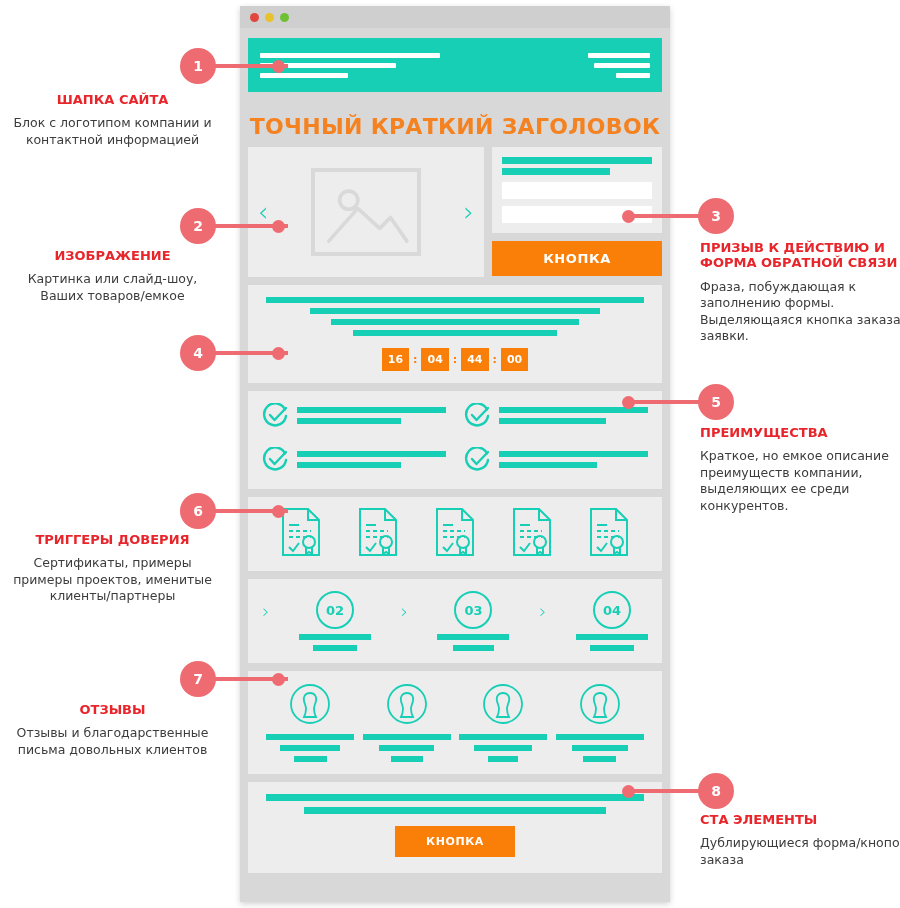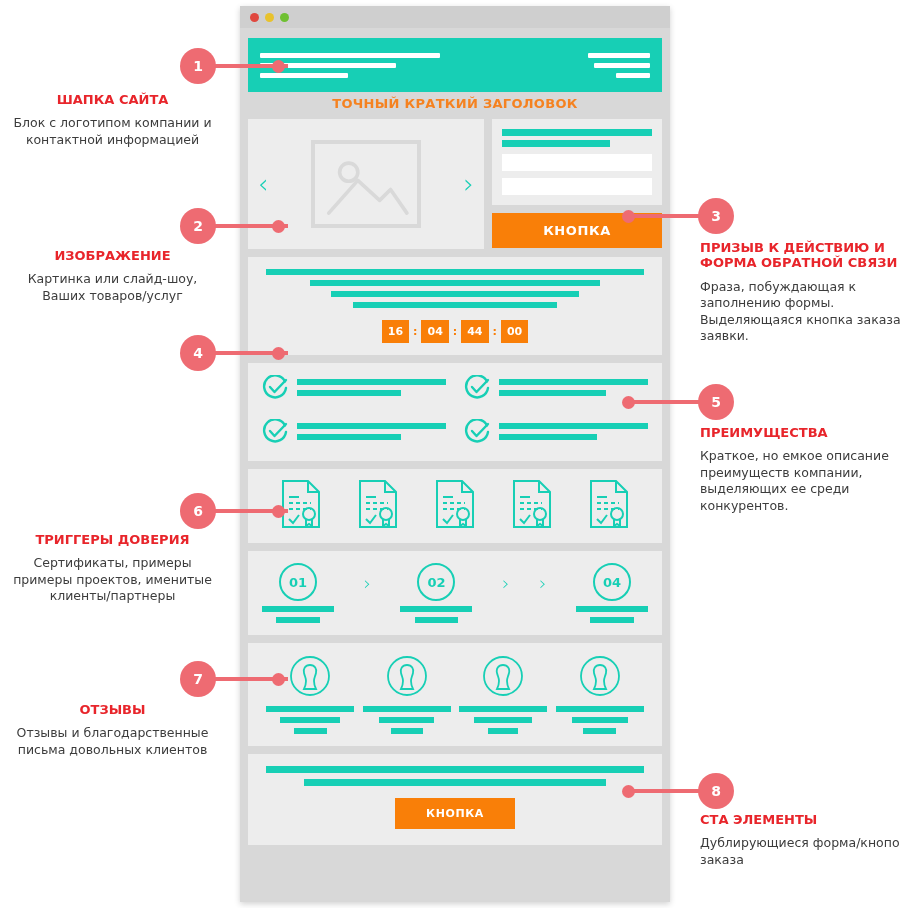--- a/index.html
+++ b/index.html
@@ -26,22 +26,22 @@
   .browser-body{padding:10px 8px 0 8px;}
 
   
   .site-header{background:#17cfb5;height:54px;display:flex;align-items:center;
     justify-content:space-between;padding:0 12px;}
   .hdr-left{display:flex;flex-direction:column;gap:5px;}
   .hdr-right{display:flex;flex-direction:column;gap:5px;align-items:flex-end;}
   .wbar{background:#ffffff;height:5px;border-radius:1px;}
 
   .site-title{
-    color:#f58220;font-weight:bold;font-size:13px;letter-spacing:.3px;
-    text-align:center;padding:4px 0 8px 0;
+    color:#f58220;font-weight:bold;font-size:22px;letter-spacing:.3px;
+    text-align:center;padding:22px 0 8px 0;
   }
 
   .row2{display:flex;gap:8px;}
   .slider{
     flex:1;background:#ededed;height:130px;display:flex;align-items:center;
     justify-content:space-between;padding:0 10px;box-sizing:border-box;
   }
   .arrow{color:#17cfb5;font-size:26px;line-height:1;font-weight:300;user-select:none;}
   .img-ph{width:110px;height:88px;border:4px solid #d9d9d9;position:relative;box-sizing:border-box;}
   .form-col{width:170px;display:flex;flex-direction:column;gap:8px;}
@@ -288,32 +288,32 @@
                 <polyline points="8,40 12,44 18,36" fill="none" stroke="#17cfb5" stroke-width="2"></polyline>
                 <circle cx="28" cy="35" r="6" fill="none" stroke="#17cfb5" stroke-width="2"></circle>
                 <path d="M25 40 L25 47 L28 45 L31 47 L31 40" fill="none" stroke="#17cfb5" stroke-width="2"></path>
               </svg>
           </span>
         </div>
       </div>
 
       <div class="panel">
         <div class="steps">
-          <div class="step-col" style="width:72px">
-            <span class="circ">01</span>
-            <span class="tb" style="width:100%;display:block"></span>
-            <span class="tb" style="width:62%;display:block"></span>
-          </div>
           <span class="chev" style="margin-top:9px">›</span>
           <div class="step-col" style="width:72px">
             <span class="circ">02</span>
             <span class="tb" style="width:100%;display:block"></span>
             <span class="tb" style="width:60%;display:block"></span>
           </div>
           <span class="chev" style="margin-top:9px">›</span>
+          <div class="step-col" style="width:72px">
+            <span class="circ">03</span>
+            <span class="tb" style="width:100%;display:block"></span>
+            <span class="tb" style="width:58%;display:block"></span>
+          </div>
           <span class="chev" style="margin-top:9px">›</span>
           <div class="step-col" style="width:72px">
             <span class="circ">04</span>
             <span class="tb" style="width:100%;display:block"></span>
             <span class="tb" style="width:62%;display:block"></span>
           </div>
         </div>
       </div>
 
       <div class="panel">
@@ -382,21 +382,21 @@
   <div class="callout left" style="left:5px;top:92px;">
     <p class="c-title">ШАПКА САЙТА</p>
     <p class="c-text">Блок с логотипом компании и контактной информацией</p>
   </div>
 
   <div class="leader" style="left:208px;top:224px;width:80px;"></div>
   <div class="knob" style="left:272px;top:220px;"></div>
   <div class="badge" style="left:180px;top:208px;">2</div>
   <div class="callout left" style="left:5px;top:248px;">
     <p class="c-title">ИЗОБРАЖЕНИЕ</p>
-    <p class="c-text">Картинка или слайд-шоу, Ваших товаров/услуг</p>
+    <p class="c-text">Картинка или слайд-шоу, Ваших товаров/емкое</p>
   </div>
 
   <div class="leader" style="left:628px;top:214px;width:72px;"></div>
   <div class="knob" style="left:622px;top:210px;"></div>
   <div class="badge" style="left:698px;top:198px;">3</div>
   <div class="callout right" style="left:700px;top:240px;">
     <p class="c-title">ПРИЗЫВ К ДЕЙСТВИЮ И ФОРМА ОБРАТНОЙ СВЯЗИ</p>
     <p class="c-text">Фраза, побуждающая к заполнению формы. Выделяющаяся кнопка заказа/заявки.</p>
   </div>
 

